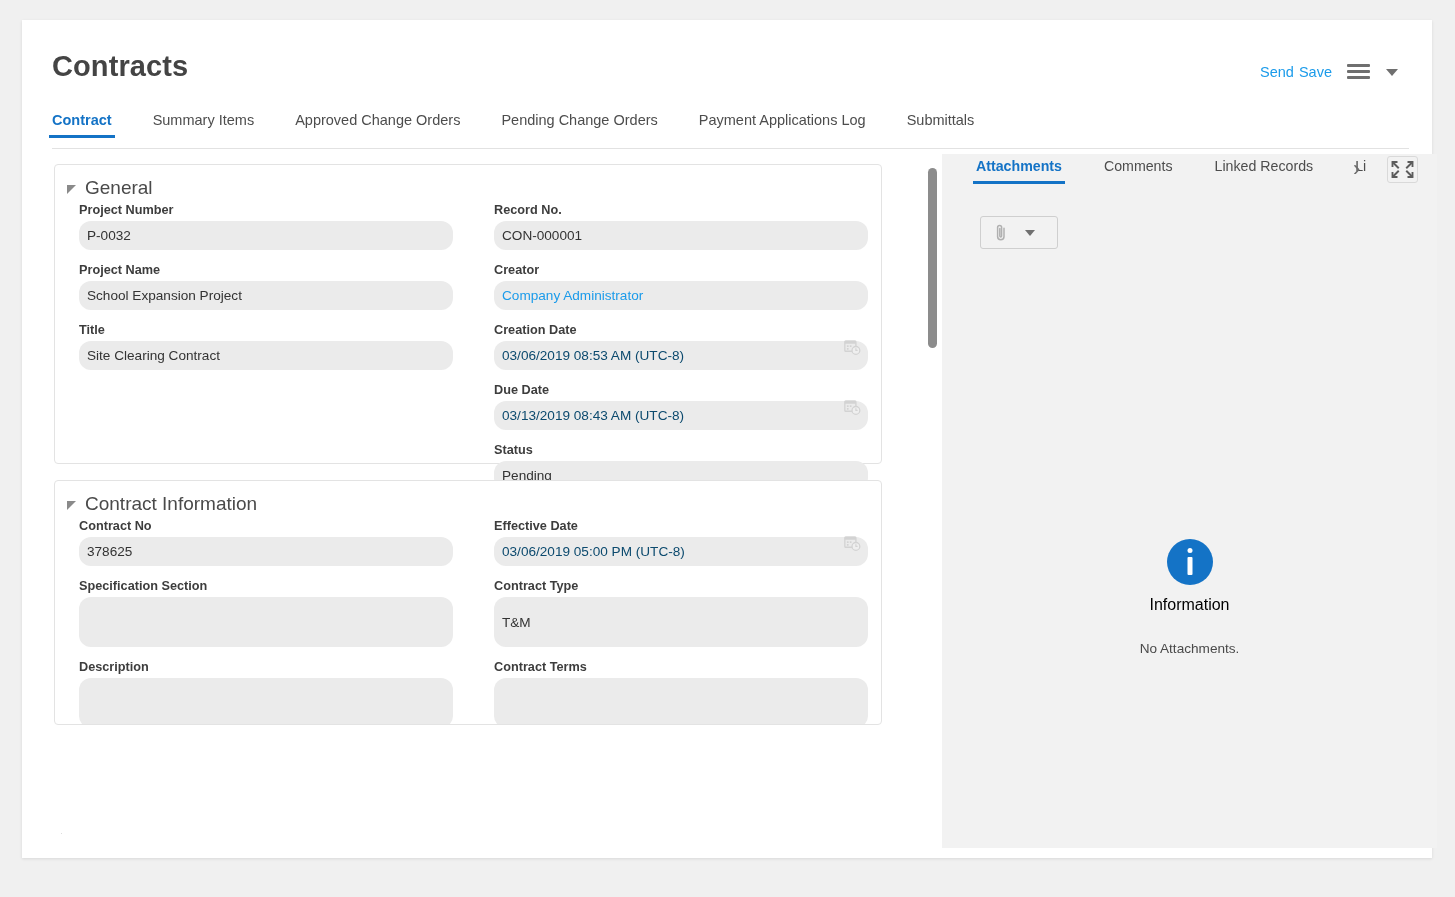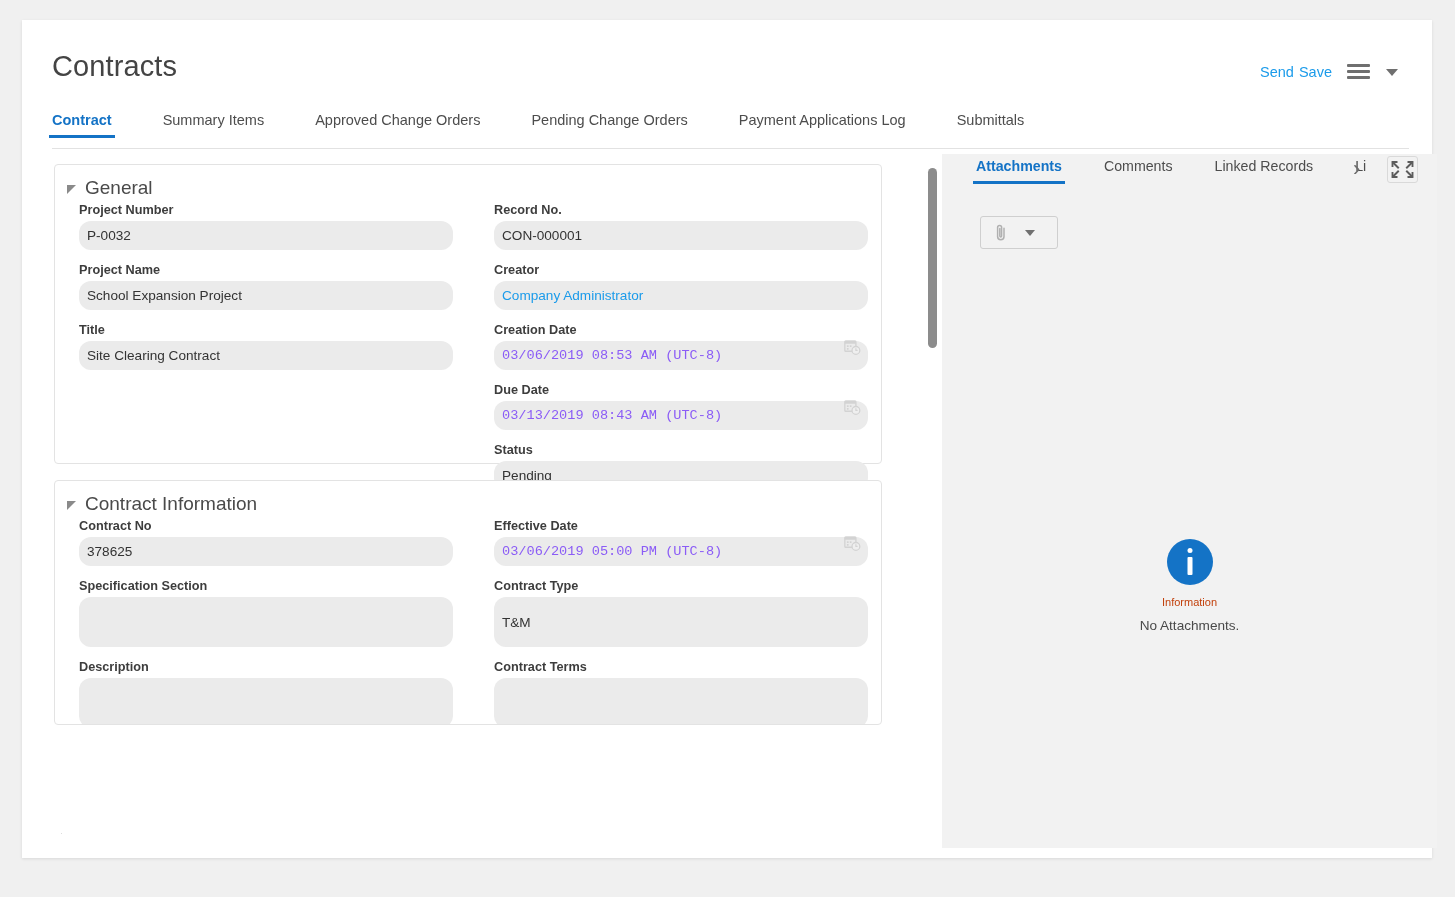--- a/index.html
+++ b/index.html
@@ -25,21 +25,21 @@
     background: #ffffff;
     box-shadow: 0 1px 3px rgba(0,0,0,0.10);
   }
 
   
   .page-title {
     position: absolute;
     left: 30px;
     top: 30px;
     font-size: 29px;
-    font-weight: 400;
+    font-weight: 700;
     color: #444444;
     letter-spacing: 0.1px;
   }
 
   .header-actions {
     position: absolute;
     right: 34px;
     top: 44px;
     display: flex;
     align-items: center;
@@ -81,21 +81,21 @@
 
   
   .tabs {
     position: absolute;
     left: 30px;
     top: 88px;
     right: 0;
     height: 40px;
     display: flex;
     align-items: flex-start;
-    gap: 16px;
+    gap: 6px;
   }
   .tab {
     font-size: 14.5px;
     color: #4d4d4d;
     padding: 4px 0 10px 0;
     margin-right: 35px;
     cursor: pointer;
     white-space: nowrap;
     position: relative;
   }
@@ -184,21 +184,21 @@
     border: none;
     border-radius: 12px;
     display: flex;
     align-items: center;
     padding: 0 8px;
     font-size: 13.6px;
     color: #333333;
     box-sizing: border-box;
   }
   .field-input.link  { color: #1b9bea; }
-  .field-input.muted { color: #8b5cf6; font-family: Liberation Mono, monospace; }
+  .field-input.muted { color: #0c4a6e; }
   .field-input.tall  { height: 50px; }
   .field-input.amount { justify-content: flex-end; padding-right: 3px; font-weight: 400; }
   .field-input.empty  { color: transparent; }
 
   
   .cal-icon {
     position: absolute;
     right: 7px;
     top: 50%;
     transform: translateY(-50%);
@@ -361,23 +361,23 @@
   .info-circle::after {
     content: "";
     position: absolute;
     left: 50%; top: 18px;
     transform: translateX(-50%);
     width: 5px; height: 18px;
     background: #ffffff;
     border-radius: 1px;
   }
   .empty-title {
-    font-size: 11px;
-    color: #c2410c;
-    margin-bottom: 10px;
+    font-size: 16px;
+    color: #000000;
+    margin-bottom: 27px;
   }
   .empty-sub {
     font-size: 13.6px;
     color: #4a4a4a;
   }
 
   .corner-mark {
     position: absolute;
     left: 38px;
     bottom: 20px;

